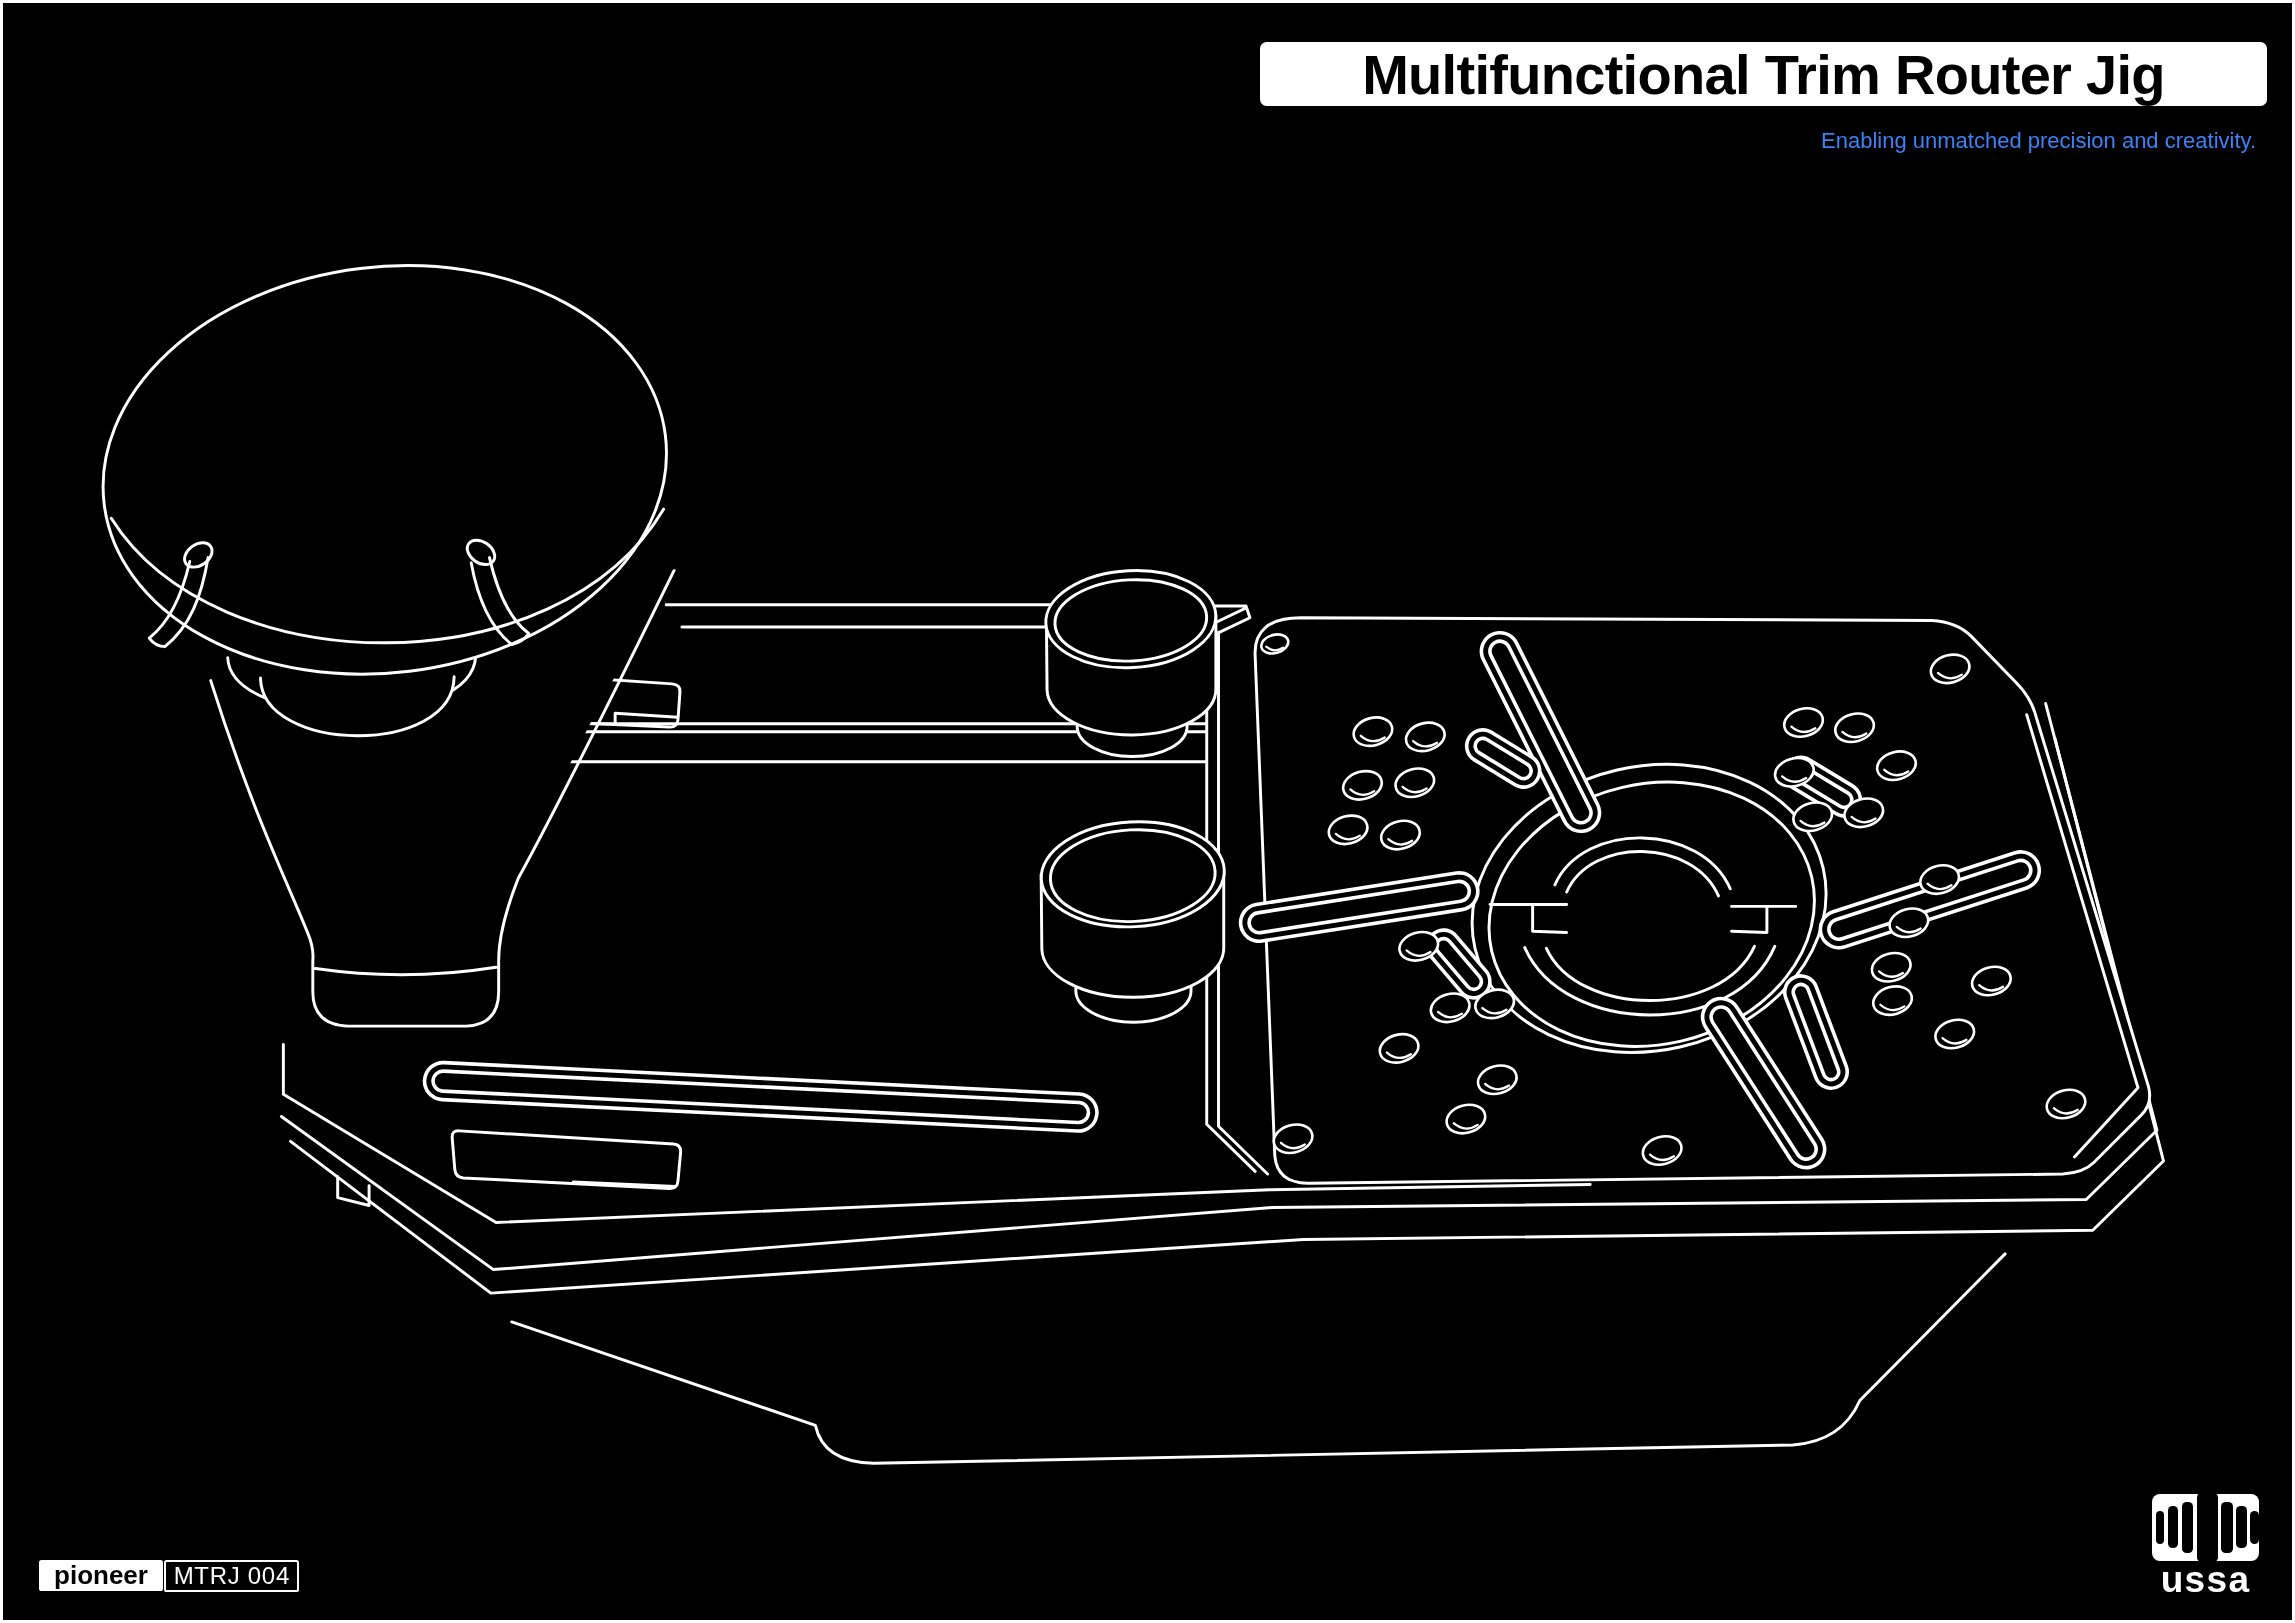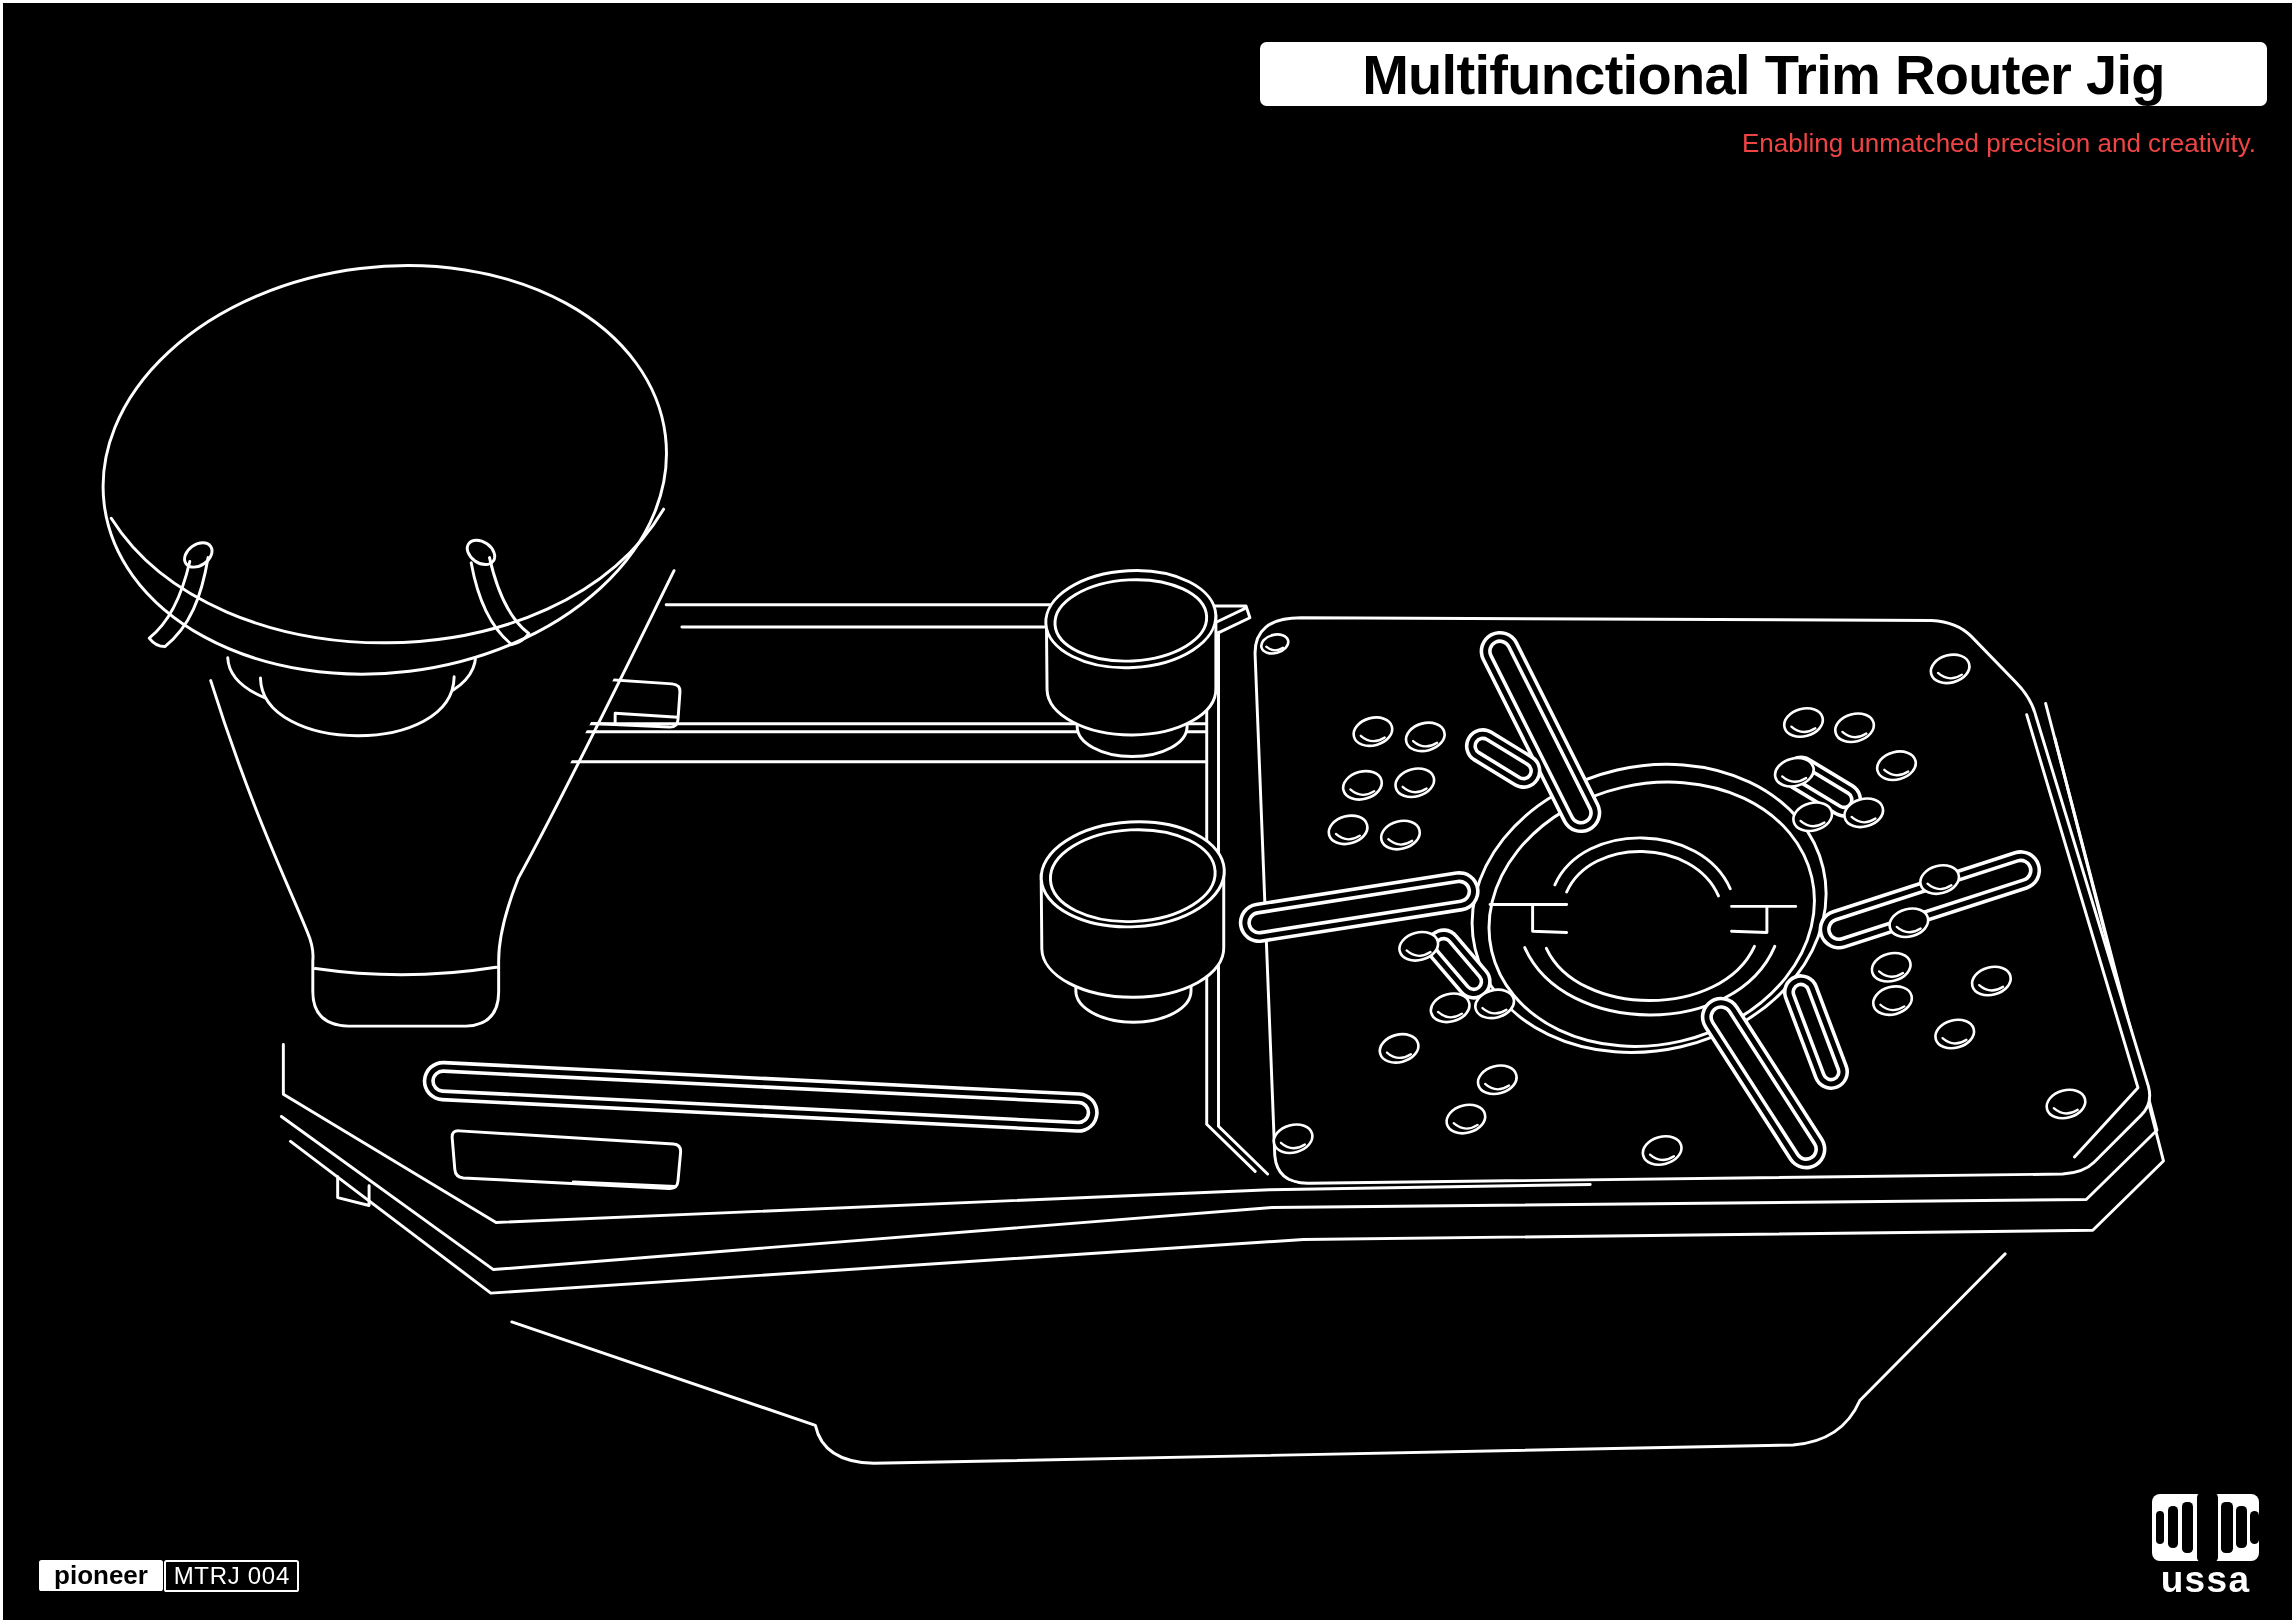--- a/index.html
+++ b/index.html
@@ -3,22 +3,22 @@
 <meta charset="utf-8">
 <style>
   html,body{margin:0;padding:0;background:#000;}
   #canvas{position:relative;width:2295px;height:1623px;background:#000;overflow:hidden;
           font-family:"Liberation Sans","DejaVu Sans",sans-serif;}
   .frame{position:absolute;inset:0;border:3.3px solid #fff;pointer-events:none;}
   #drawing-svg{position:absolute;left:0;top:0;width:2295px;height:1623px;}
   .title-box{position:absolute;left:1260px;top:42px;width:1007px;height:64px;background:#fff;
              border-radius:6.5px;display:flex;align-items:center;justify-content:center;}
   .title-box h1{margin:0;font-size:56px;font-weight:bold;color:#000;letter-spacing:-0.7px;white-space:nowrap;}
-  .subtitle{position:absolute;top:128px;left:1260px;width:996px;text-align:right;color:#ef4444;
-            font-size:26px;font-weight:normal;}
+  .subtitle{position:absolute;top:128px;left:1260px;width:996px;text-align:right;color:#3b82f6;
+            font-size:22px;font-weight:normal;}
   .footer-badges{position:absolute;left:39px;top:1560px;display:flex;}
   .brand-box{width:124px;height:31px;background:#fff;border-radius:2.6px;display:flex;
              align-items:center;justify-content:center;}
   .brand-box span{color:#000;font-weight:bold;font-size:26px;}
   .code-box{width:131px;height:27.5px;background:#000;border:2px solid #fff;border-radius:2.6px;
             margin-left:1.3px;display:flex;align-items:center;justify-content:center;}
   .code-box span{color:#fff;font-size:24px;letter-spacing:0.7px;}
   .logo{position:absolute;left:2152px;top:1494px;width:107px;text-align:center;}
   .logo-mark{position:relative;width:107px;height:67px;background:#fff;border-radius:7.9px;}
   .logo-bar{position:absolute;background:#000;border-radius:4.6px;}

